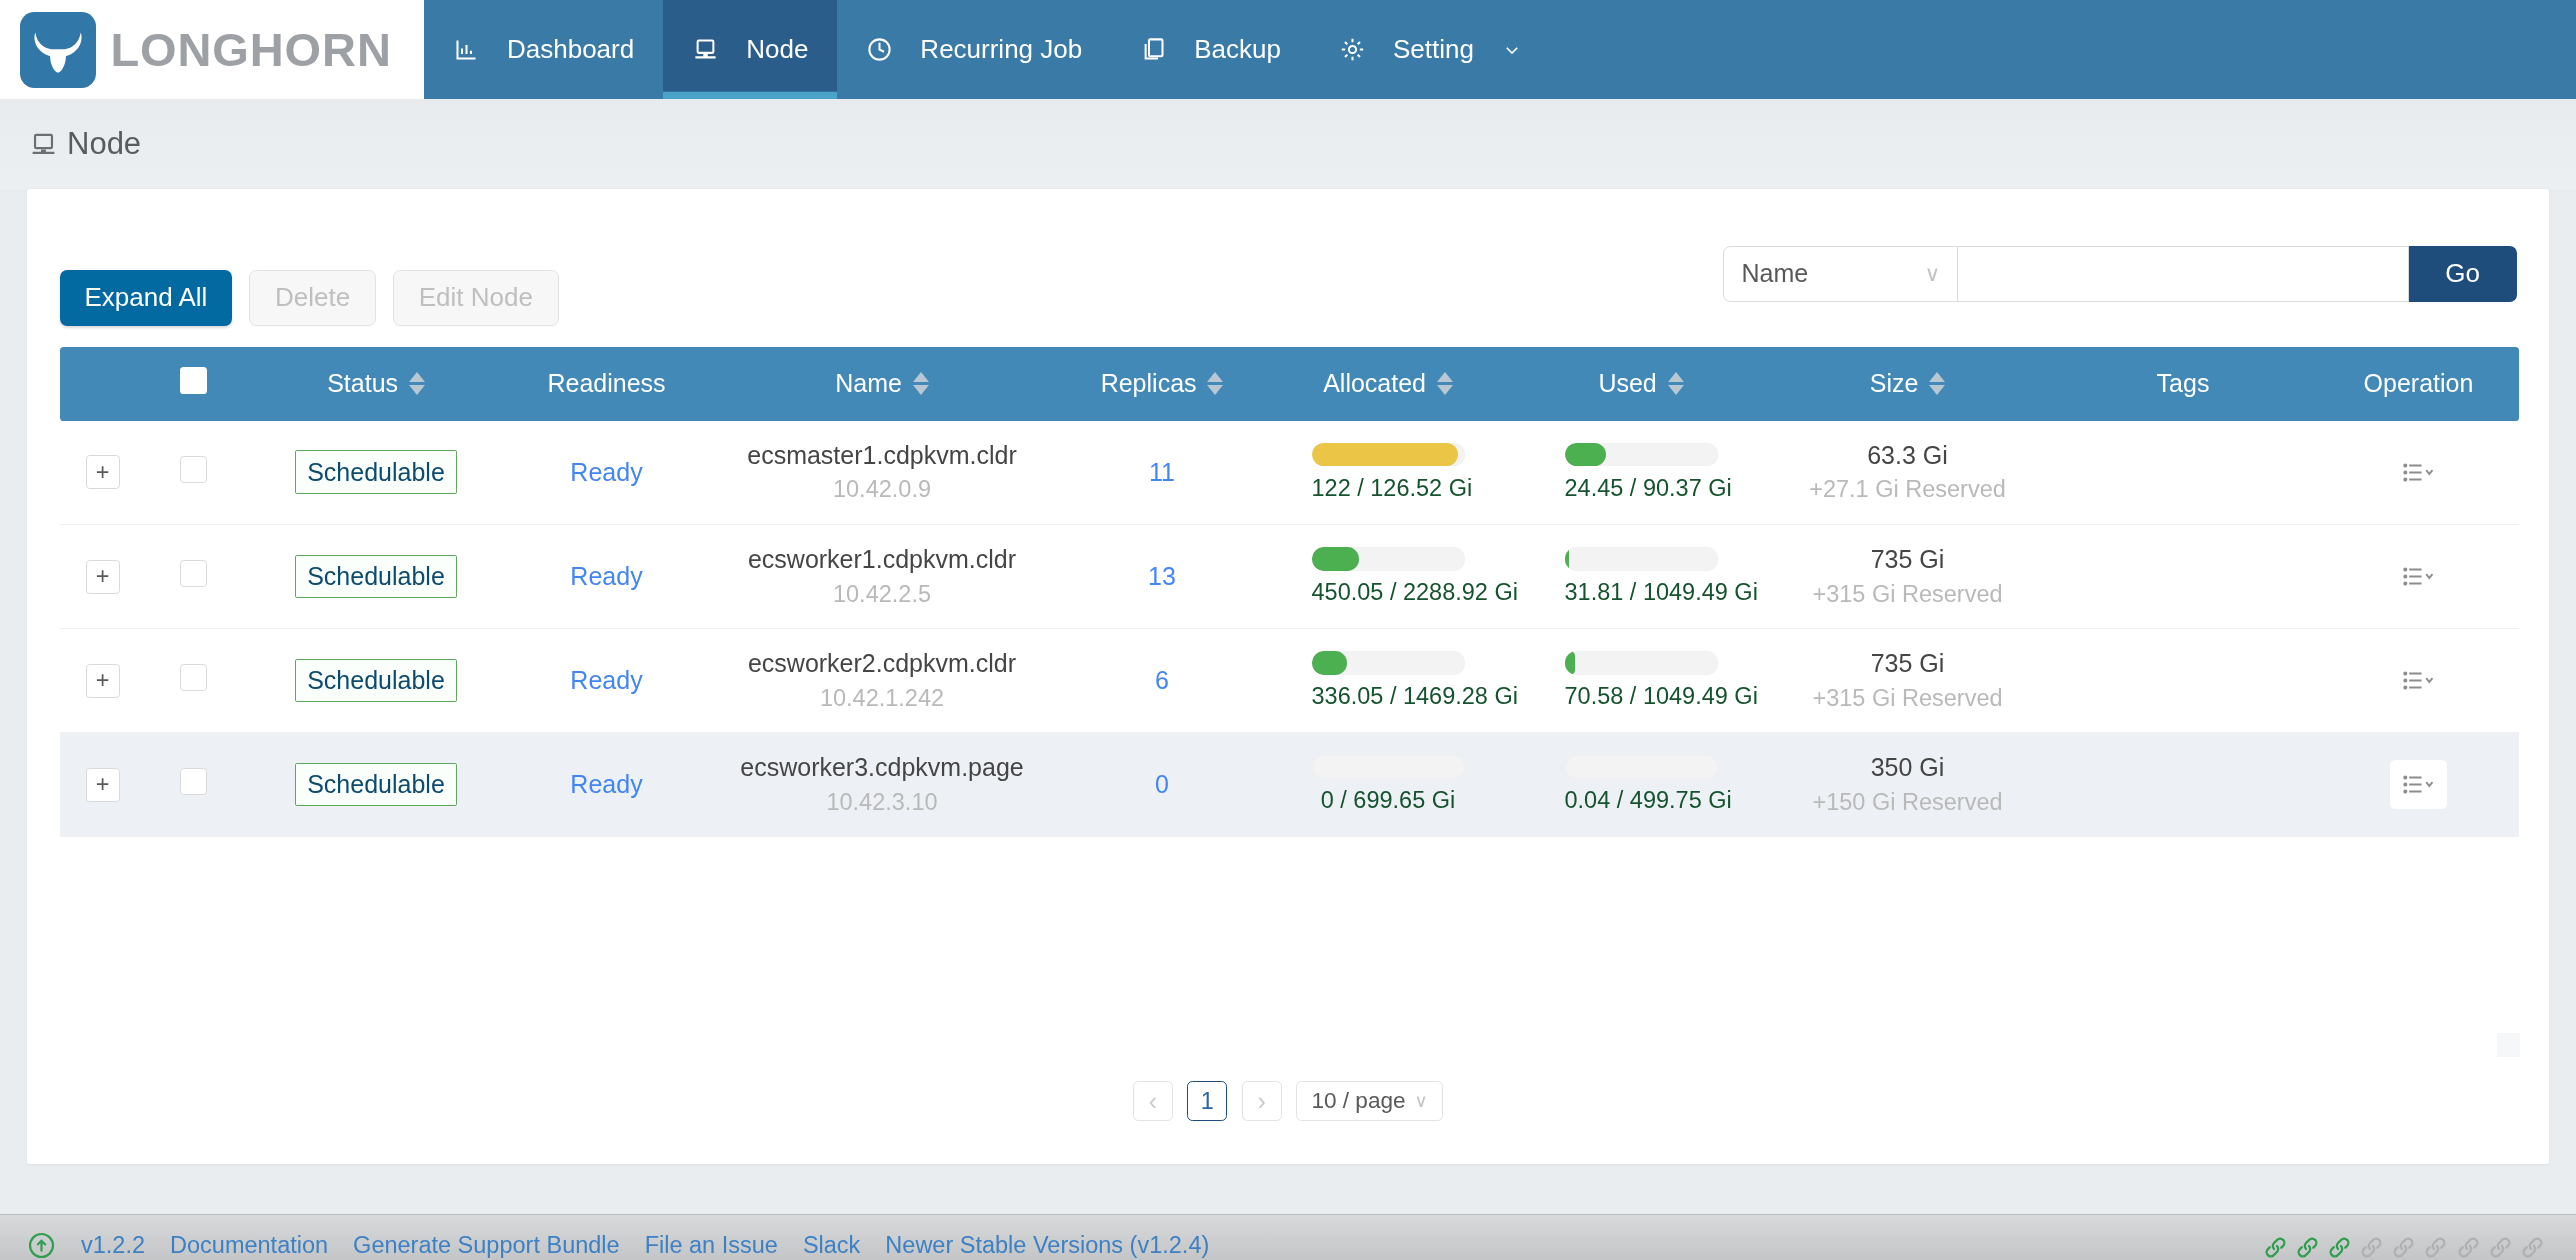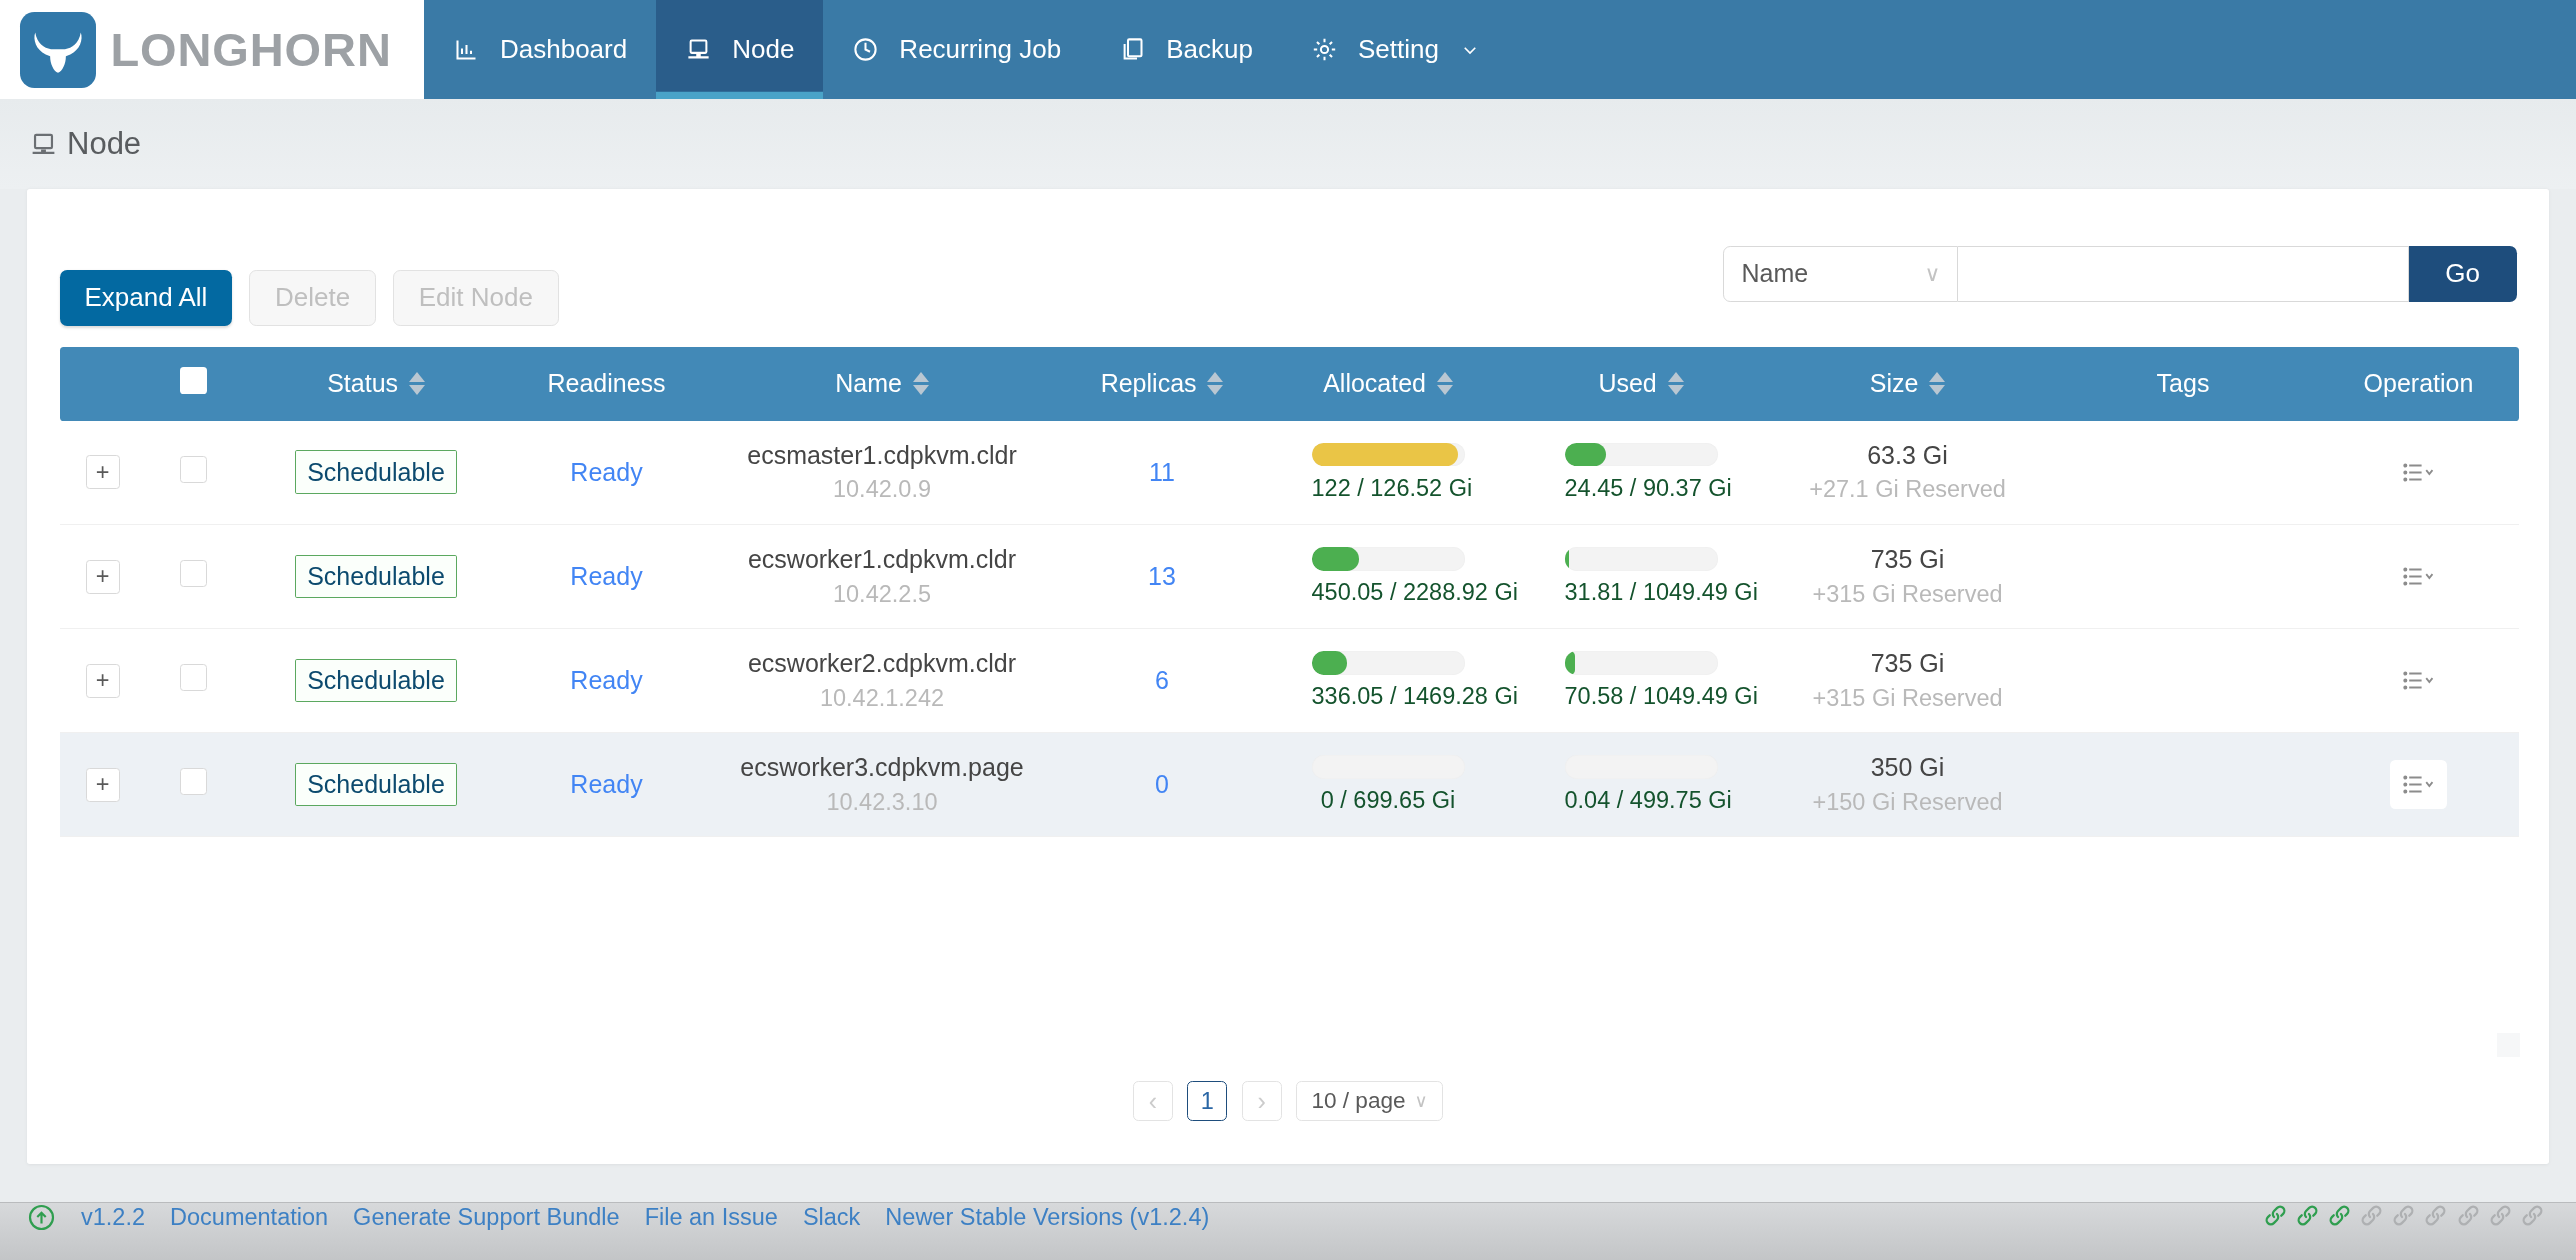--- a/index.html
+++ b/index.html
@@ -8,21 +8,21 @@
   .page { display:flex; flex-direction:column; height:100%; }
 
   
   .topnav { height:99px; display:flex; background:#3a7aa6; flex:0 0 auto; }
   .brand { width:424px; background:#fff; display:flex; align-items:center; padding-left:20px; }
   .logo { width:76px; height:76px; border-radius:14.4px; background:#3178a9;
     display:flex; align-items:center; justify-content:center; }
   .logo svg { width:56px; height:56px; }
   .brand-text { font-size:47px; font-weight:700; color:#9da1a5; letter-spacing:0.9px; margin-left:14.4px;text-align:right; }
   .menu { display:flex; }
-  .menu-item { display:flex; align-items:center; gap:20px; padding:0 29px; color:#fff;
+  .menu-item { display:flex; align-items:center; gap:27px; padding:0 29px; color:#fff;
     font-size:26px; cursor:pointer; text-decoration:none; }
   .menu-item svg { width:27px; height:27px; }
   .menu-item.active { background:#2a5d8a; box-shadow:inset 0 -7.2px 0 #4aa3c8; }
   .caret-sm { width:18px !important; height:18px !important; margin-left:1.8px; }
 
   
   .page-title { height:90px; display:flex; align-items:center; gap:9px; padding-left:29px;
     background:linear-gradient(#e7ebed,#edf0f2); }
   .page-title svg { width:29px; height:29px; color:#6b6f73; }
   .page-title h1 { font-size:31px; font-weight:400; color:#595c5f; }
@@ -82,22 +82,22 @@
     align-items:center; gap:14.4px; }
   .pg { width:40px; height:40px; border:0.9px solid #e3e3e3; border-radius:5.4px; background:#fff;
     display:flex; align-items:center; justify-content:center; font-size:25px; color:#ccc; cursor:not-allowed; }
   .pg.cur { border:1.8px solid #1e4d7c; color:#2a66a5; font-size:23.5px; cursor:pointer; }
   .pg-size { height:40px; border:0.9px solid #e3e3e3; border-radius:5.4px; background:#fff; display:flex;
     align-items:center; gap:9px; padding:0 14.4px; font-size:22.6px; color:#595959; cursor:pointer; }
   .pg-size .vcaret { color:#c3c3c3; font-size:18px; }
   .corner-square { position:absolute; top:844px; right:29px; width:23.5px; height:23.5px; background:#f6f7f8; }
 
   
-  footer { margin-top:auto; height:58px; background:linear-gradient(#d7d9db,#c3c5c7);
-    border-top:0.9px solid #b9bbbd; display:flex; align-items:flex-start; padding:0 31px 0 27px; }
+  footer { margin-top:auto; height:46px; background:linear-gradient(#d7d9db,#c3c5c7);
+    border-top:0.9px solid #b9bbbd; display:flex; align-items:flex-end; padding:0 31px 0 27px; }
   .f-left { display:flex; align-items:center; gap:25px; }
   .f-left a { color:#3d80c4; font-size:23.5px; text-decoration:none; cursor:pointer; }
   .upgrade-icon svg { width:29px; height:29px; display:block; }
   .f-right { margin-left:auto; display:flex; gap:7.2px; }
   .f-right .chain { width:25px; height:25px; display:inline-block; }
   .chain.green { color:#2f9e4f; } .chain.gray { color:#aeb0b2; }
 </style>
 </head>
 <body>
 

